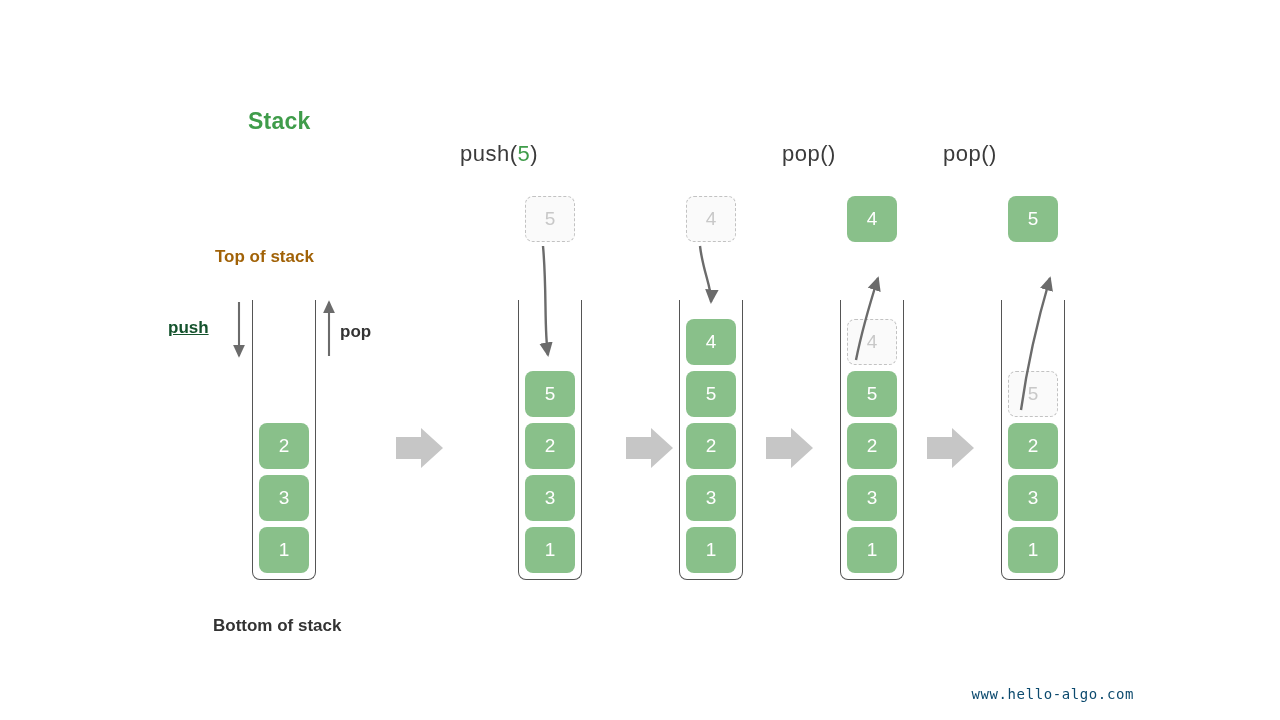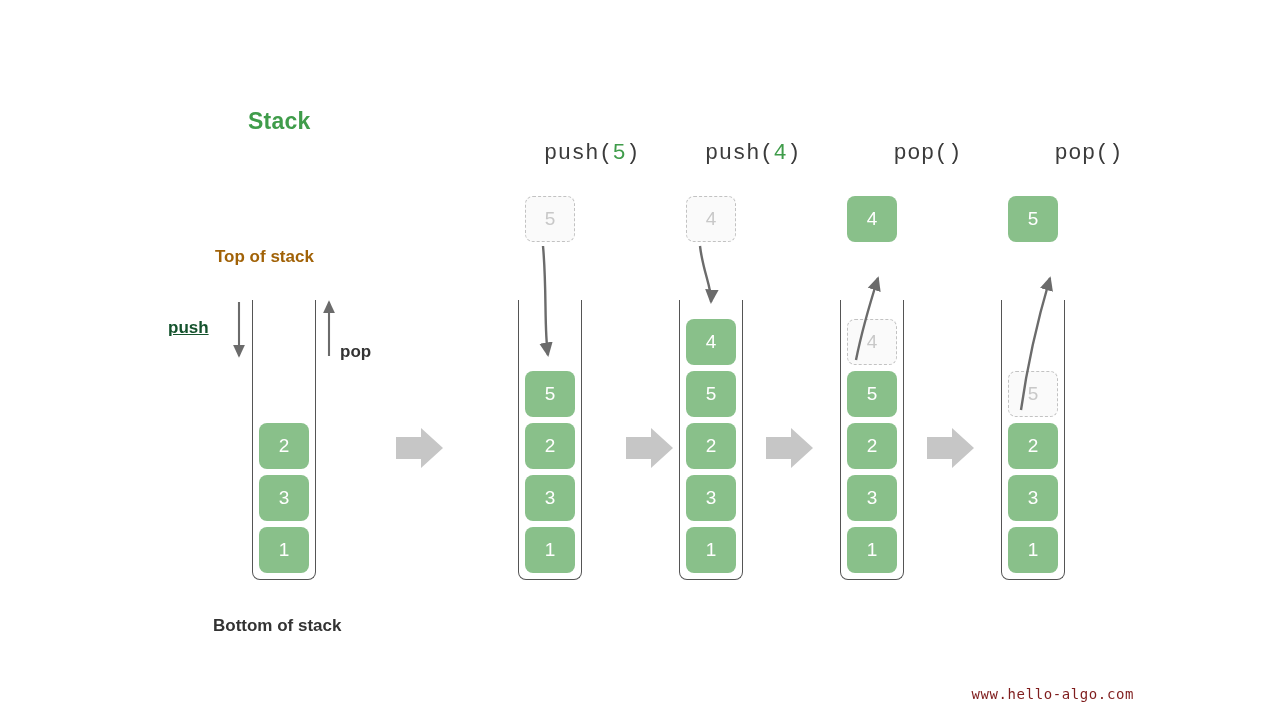--- a/index.html
+++ b/index.html
@@ -58,30 +58,29 @@
     color: #14532d;
     text-decoration: underline;
   }
   .label-pop {
     position: absolute;
     left: 340px;
     top: 322px;
     font-size: 17px;
     font-weight: bold;
     color: #333333;
-    margin-top: 20px;
   }
 
   
   .op-header {
     position: absolute;
     top: 141px;
     width: 180px;
-    text-align: right;
-    font-family: Liberation Mono, monospace;
+    text-align: left;
+    font-family: Liberation Sans, sans-serif;
     font-size: 22px;
     color: #3b3b3b;
     letter-spacing: 0.5px;
   }
   .op-header .arg { color: #3f9c4a; }
 
   
   .column {
     position: absolute;
     top: 0;
@@ -154,42 +153,39 @@
     height: 720px;
     pointer-events: none;
   }
 
   .watermark {
     position: absolute;
     right: 22px;
     bottom: 18px;
     font-family: "DejaVu Sans Mono", "Liberation Mono", monospace;
     font-size: 14px;
-    color: #7f1d1d;
+    color: #0c4a6e;
     letter-spacing: 0.6px;
     margin-top: 16px;
   }
 </style>
 </head>
 <body>
 
 <div class="canvas">
 
   <div class="title-stack">Stack</div>
 
   <div class="label-top">Top of stack</div>
   <div class="label-bottom">Bottom of stack</div>
   <div class="label-push">push</div>
   <div class="label-pop">pop</div>
 
   <div class="op-header" id="hdr-1" style="left:460px;">
     <span>push(</span><span class="arg">5</span><span>)</span>
-  </div>
-  <div class="op-header" id="hdr-2" style="left:621px;">
-    <span>push(</span><span class="arg">4</span><span>)</span>
   </div>
   <div class="op-header" id="hdr-3" style="left:782px;">
     <span>pop(</span><span class="arg"></span><span>)</span>
   </div>
   <div class="op-header" id="hdr-4" style="left:943px;">
     <span>pop(</span><span class="arg"></span><span>)</span>
   </div>
 
   <div class="column" id="col-0" style="left:224px;">
     <div class="stack-container">

